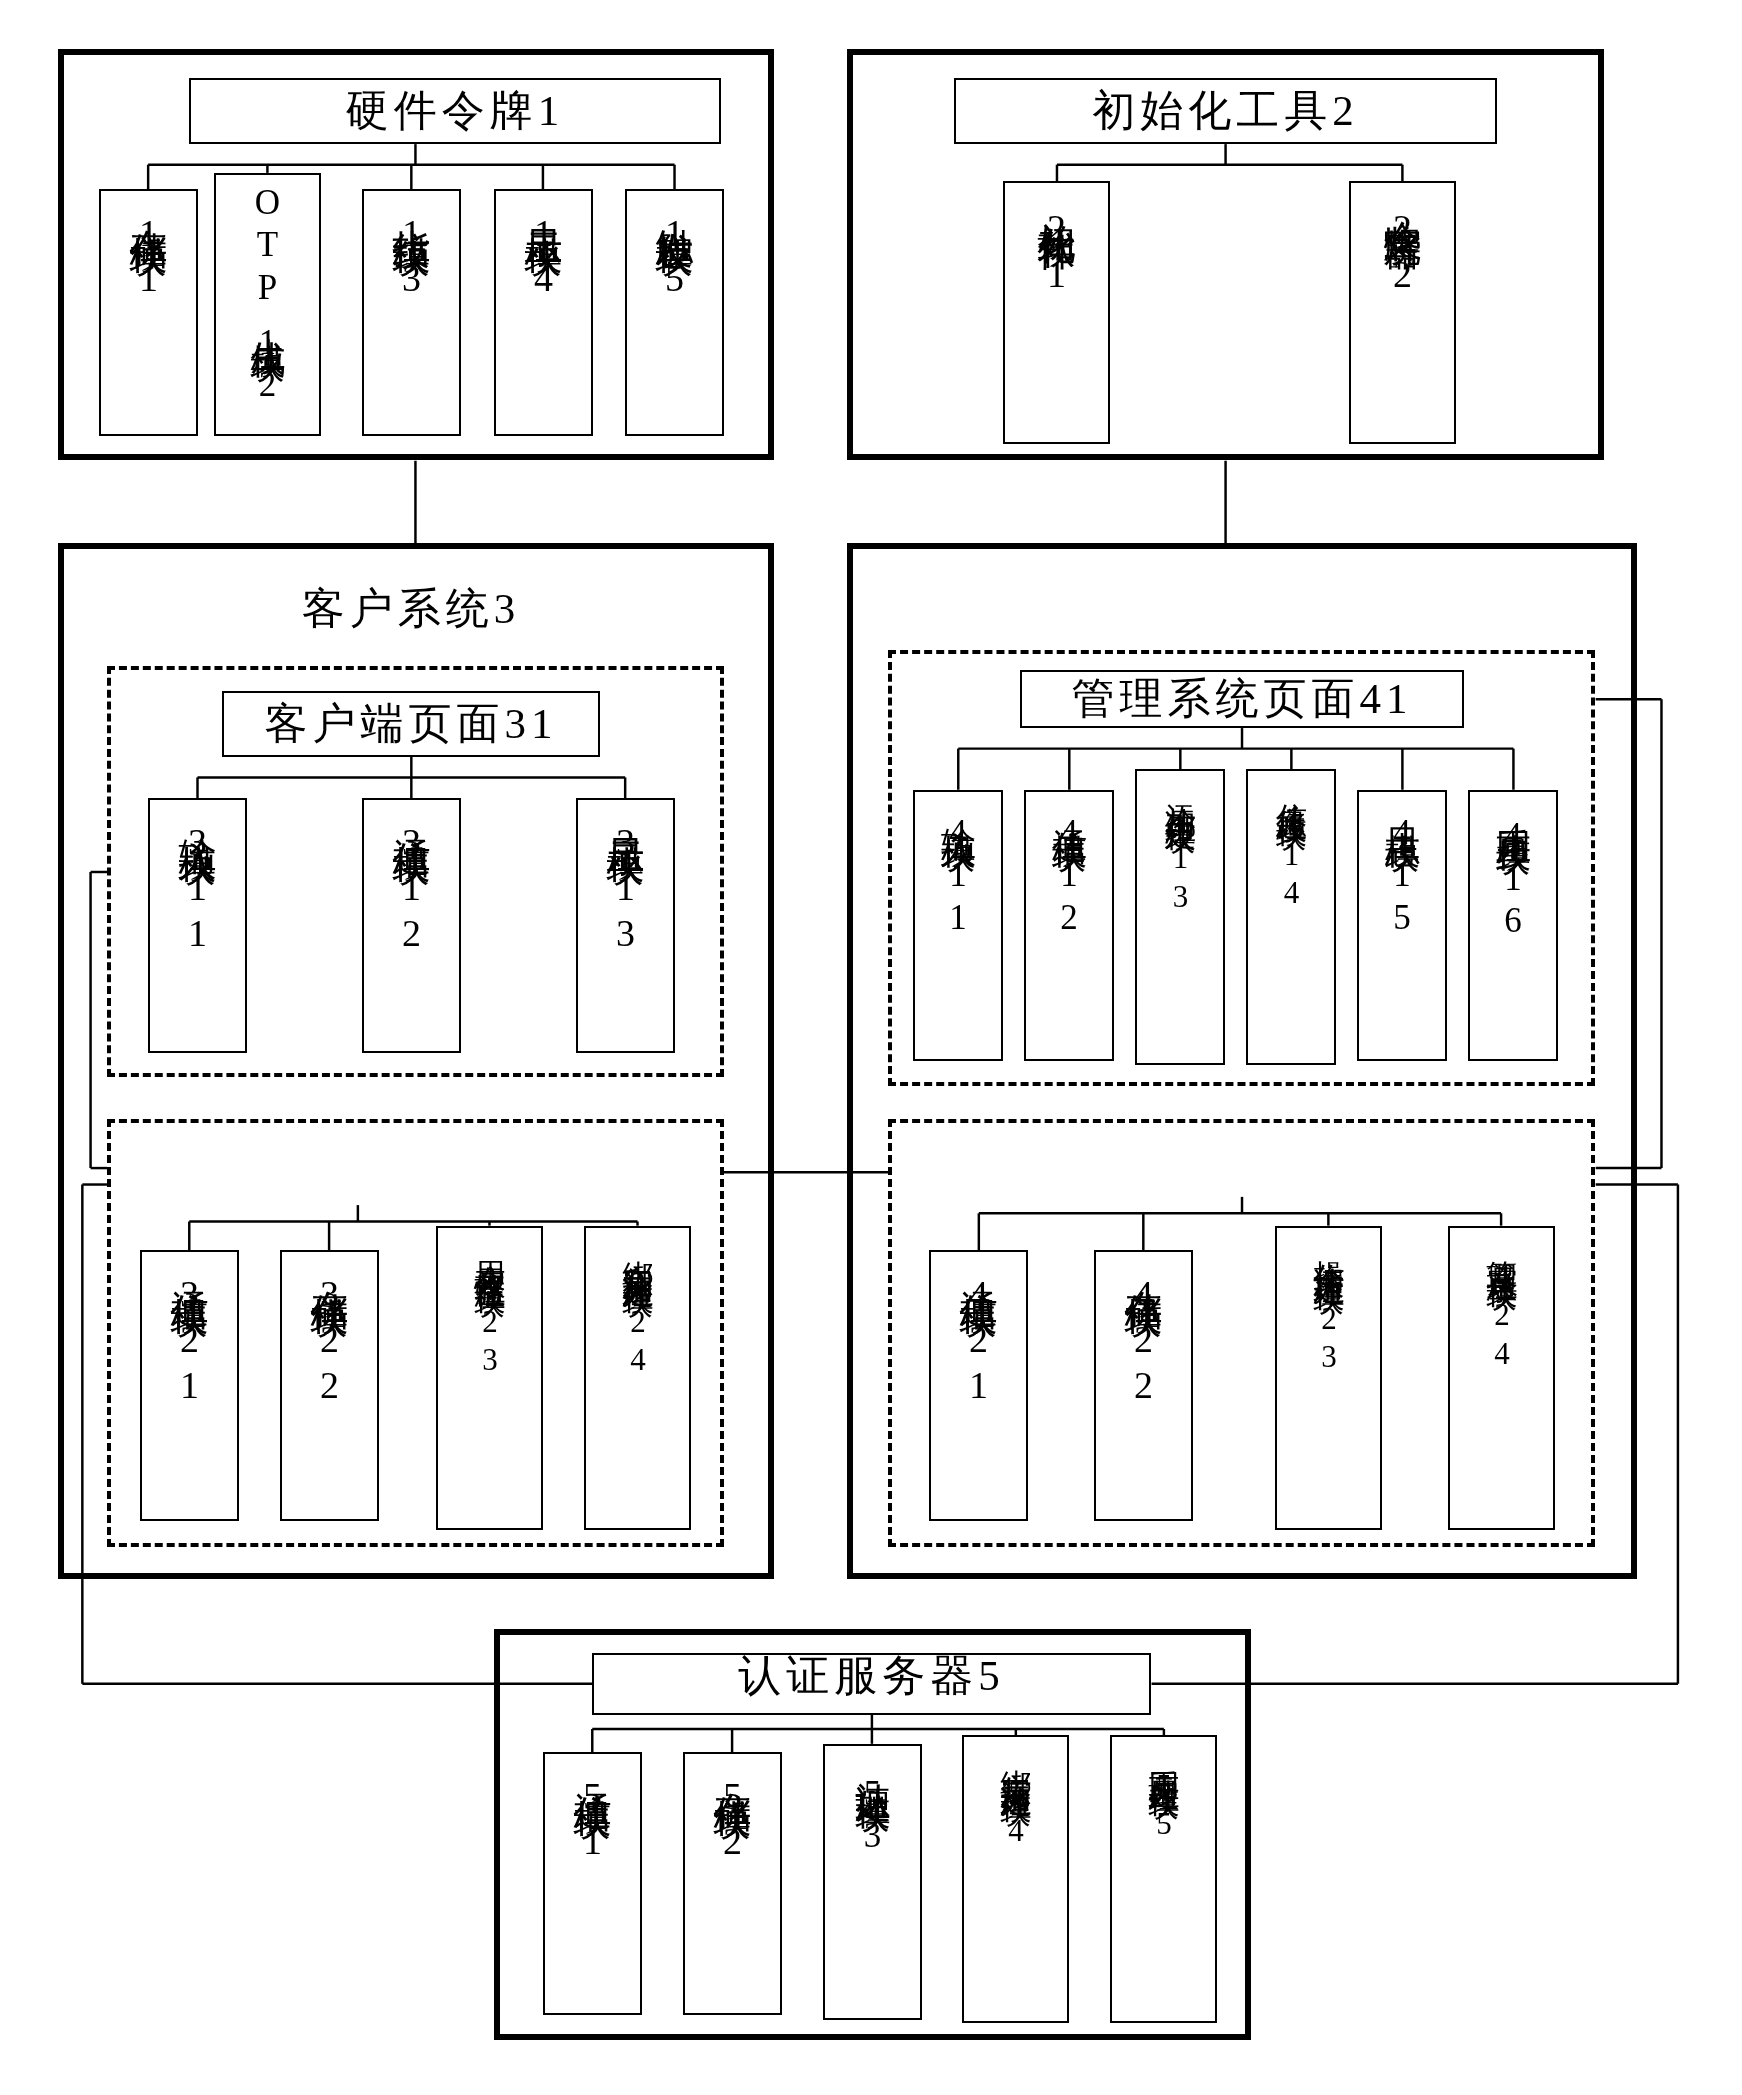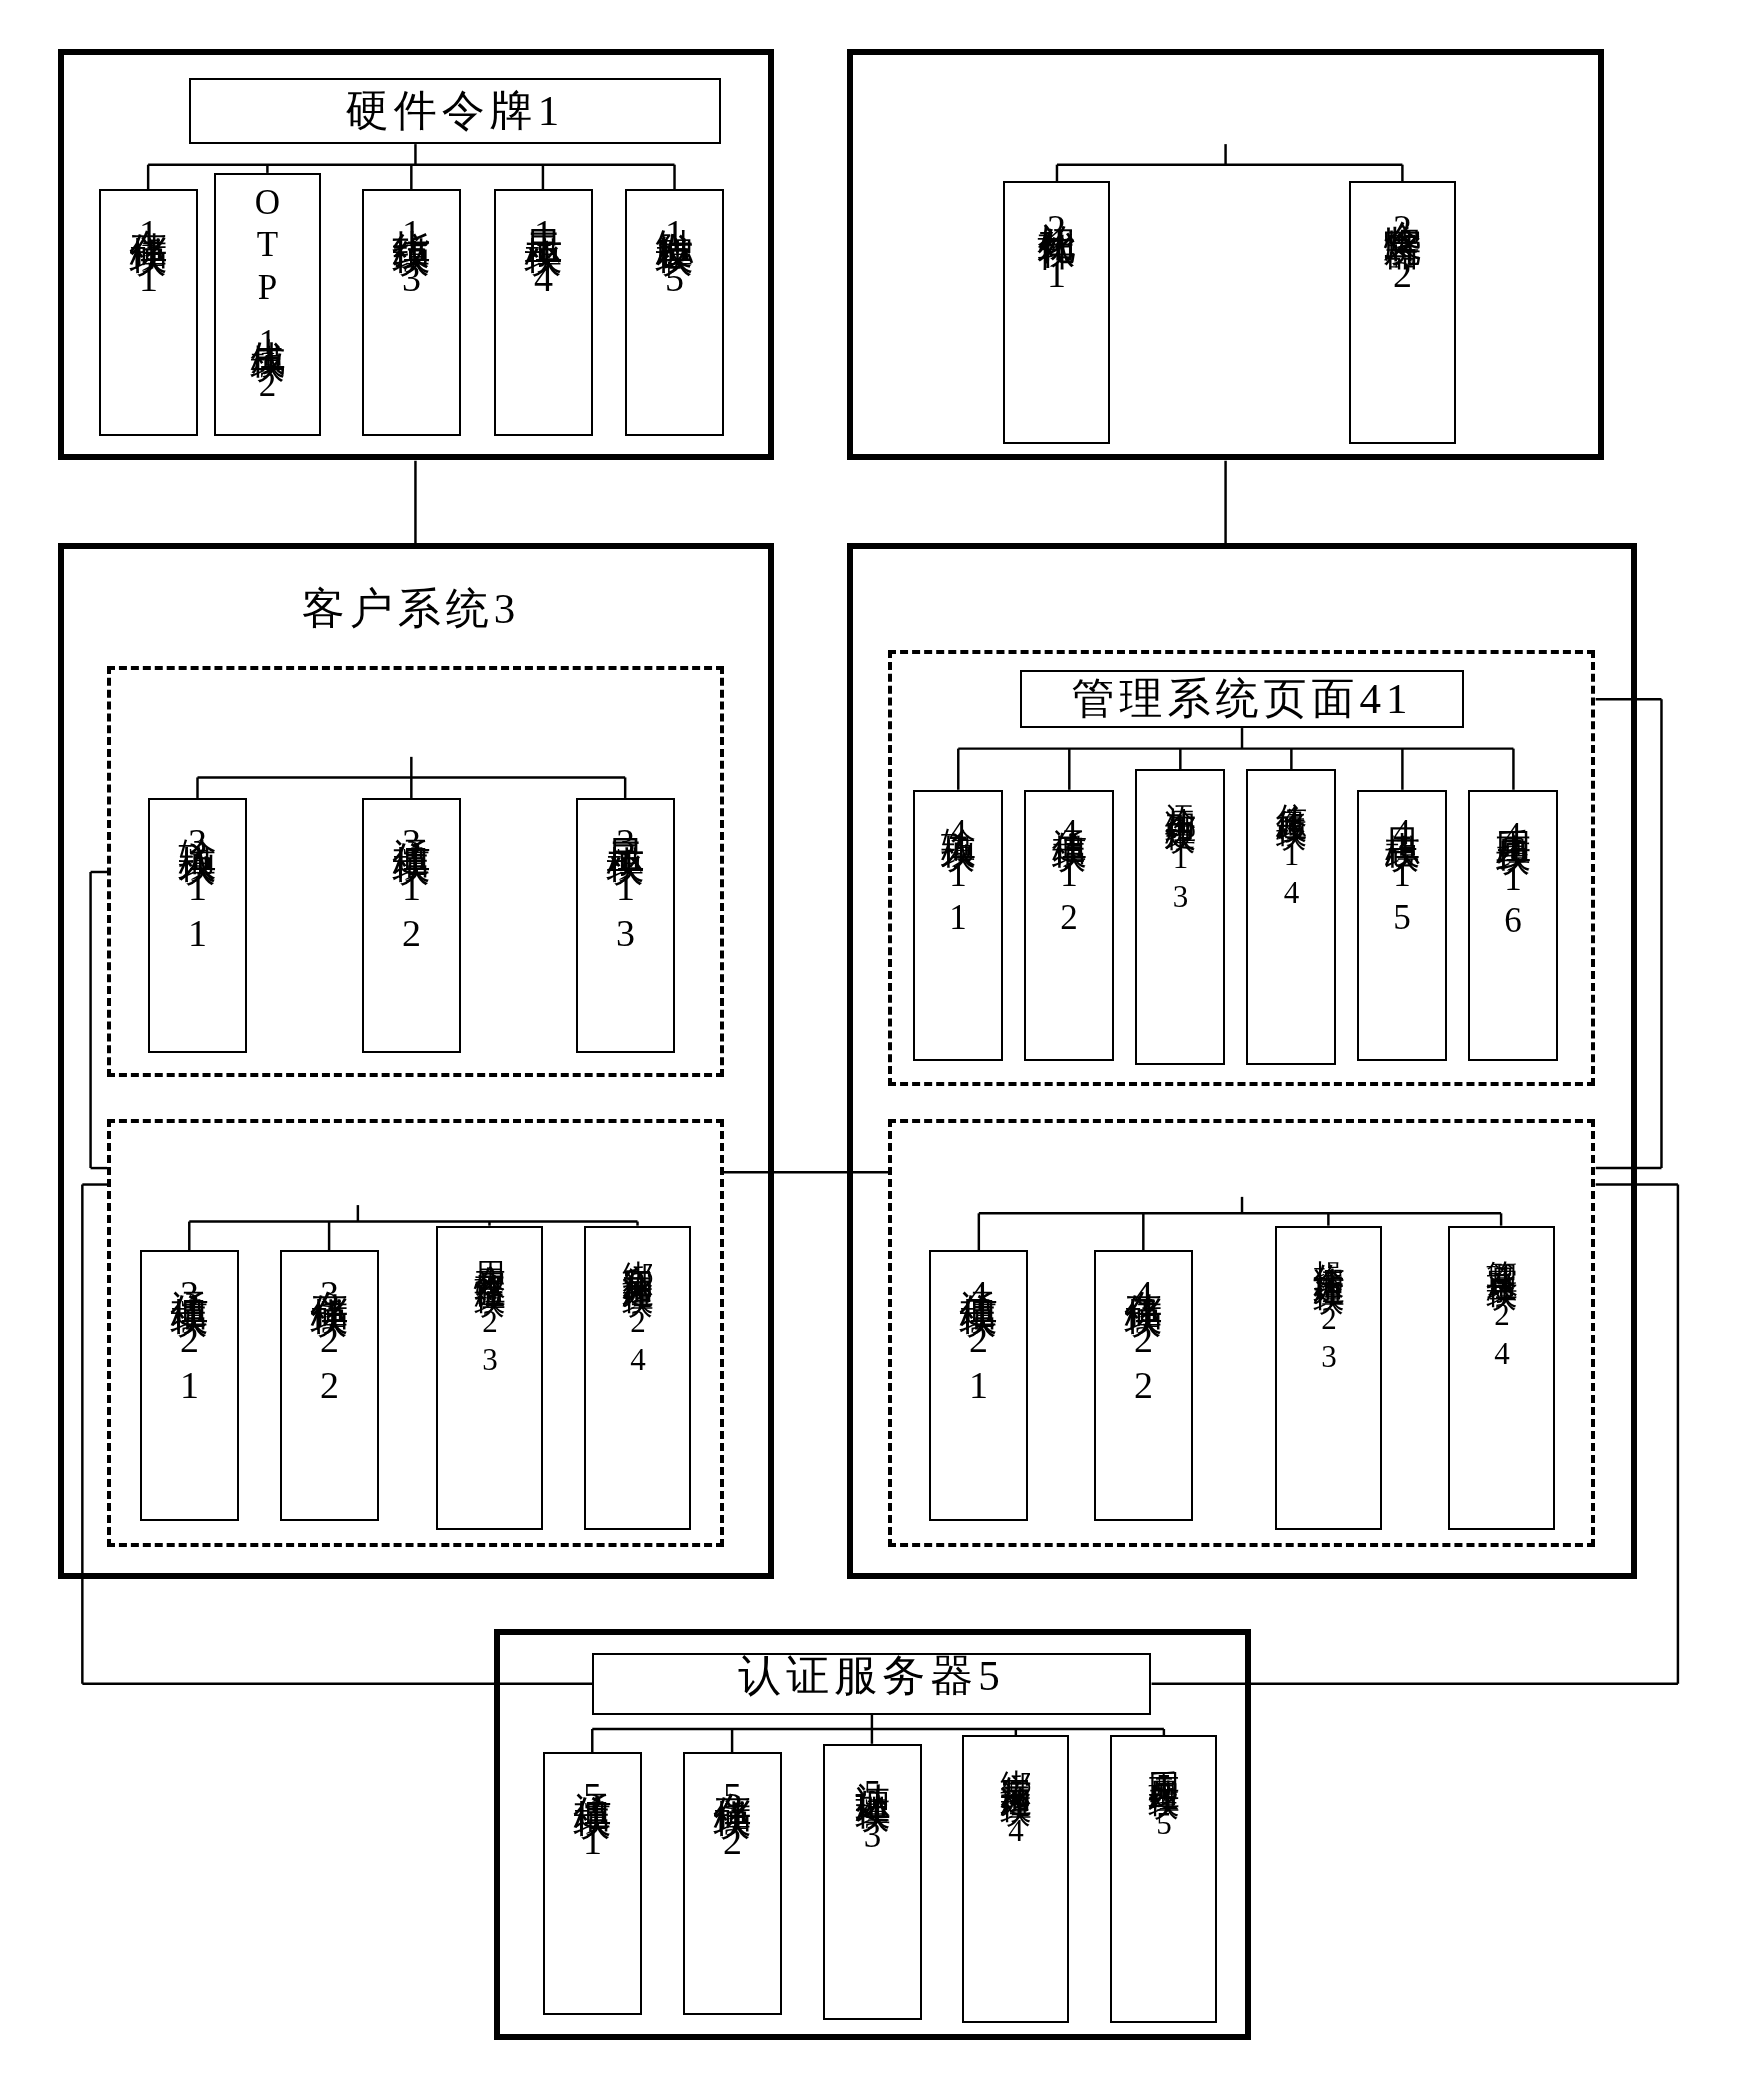--- a/index.html
+++ b/index.html
@@ -104,20 +104,23 @@
     <line x1="465" y1="135" x2="465" y2="160"></line>
     <line x1="140" y1="160" x2="780" y2="160"></line>
     <line x1="140" y1="160" x2="140" y2="190"></line>
     <line x1="285" y1="160" x2="285" y2="170"></line>
     <line x1="460" y1="160" x2="460" y2="190"></line>
     <line x1="620" y1="160" x2="620" y2="190"></line>
     <line x1="780" y1="160" x2="780" y2="190"></line>
   </svg>
 
   <div class="thick-box" style="left:814px; top:16.4px; width:757px; height:411px;"></div>
+  <div class="title-box" style="left:921px; top:45px; width:543px; height:66px;">
+    <span>初始化工具2</span>
+  </div>
   <div class="vert-box" style="left:970px; top:148px; width:107px; height:263px;">
     <span class="ch">初始化软件21</span>
   </div>
   <div class="vert-box" style="left:1316px; top:148px; width:107px; height:263px;">
     <span class="ch">令牌烧写器22</span>
   </div>
   <svg class="wires" width="1677" height="2030" viewBox="0 0 2039 2468">
     <line x1="1450" y1="135" x2="1450" y2="160"></line>
     <line x1="1245" y1="160" x2="1665" y2="160"></line>
     <line x1="1245" y1="160" x2="1245" y2="180"></line>
@@ -133,20 +136,23 @@
     <line x1="1450" y1="520" x2="1450" y2="620"></line>
   </svg>
   <div class="arrow-head down" style="left:1184px; top:493px;"></div>
 
   <div class="thick-box" style="left:25px; top:510px; width:716px; height:1036px;"></div>
   <div class="title-box" style="left:230px; top:543px; width:296px; height:66px; border:none;text-align:right;">
     <span>客户系统3</span>
   </div>
 
   <div class="dashed-box" style="left:74px; top:633px; width:617px; height:411px;"></div>
+  <div class="title-box" style="left:189px; top:658px; width:378px; height:66px;">
+    <span>客户端页面31</span>
+  </div>
   <div class="vert-box" style="left:115px; top:765px; width:99px; height:255px;">
     <span class="ch">输入模块311</span>
   </div>
   <div class="vert-box" style="left:329px; top:765px; width:99px; height:255px;">
     <span class="ch">通信模块312</span>
   </div>
   <div class="vert-box" style="left:543px; top:765px; width:99px; height:255px;">
     <span class="ch">显示模块313</span>
   </div>
   <svg class="wires" width="1677" height="2030" viewBox="0 0 2039 2468">

